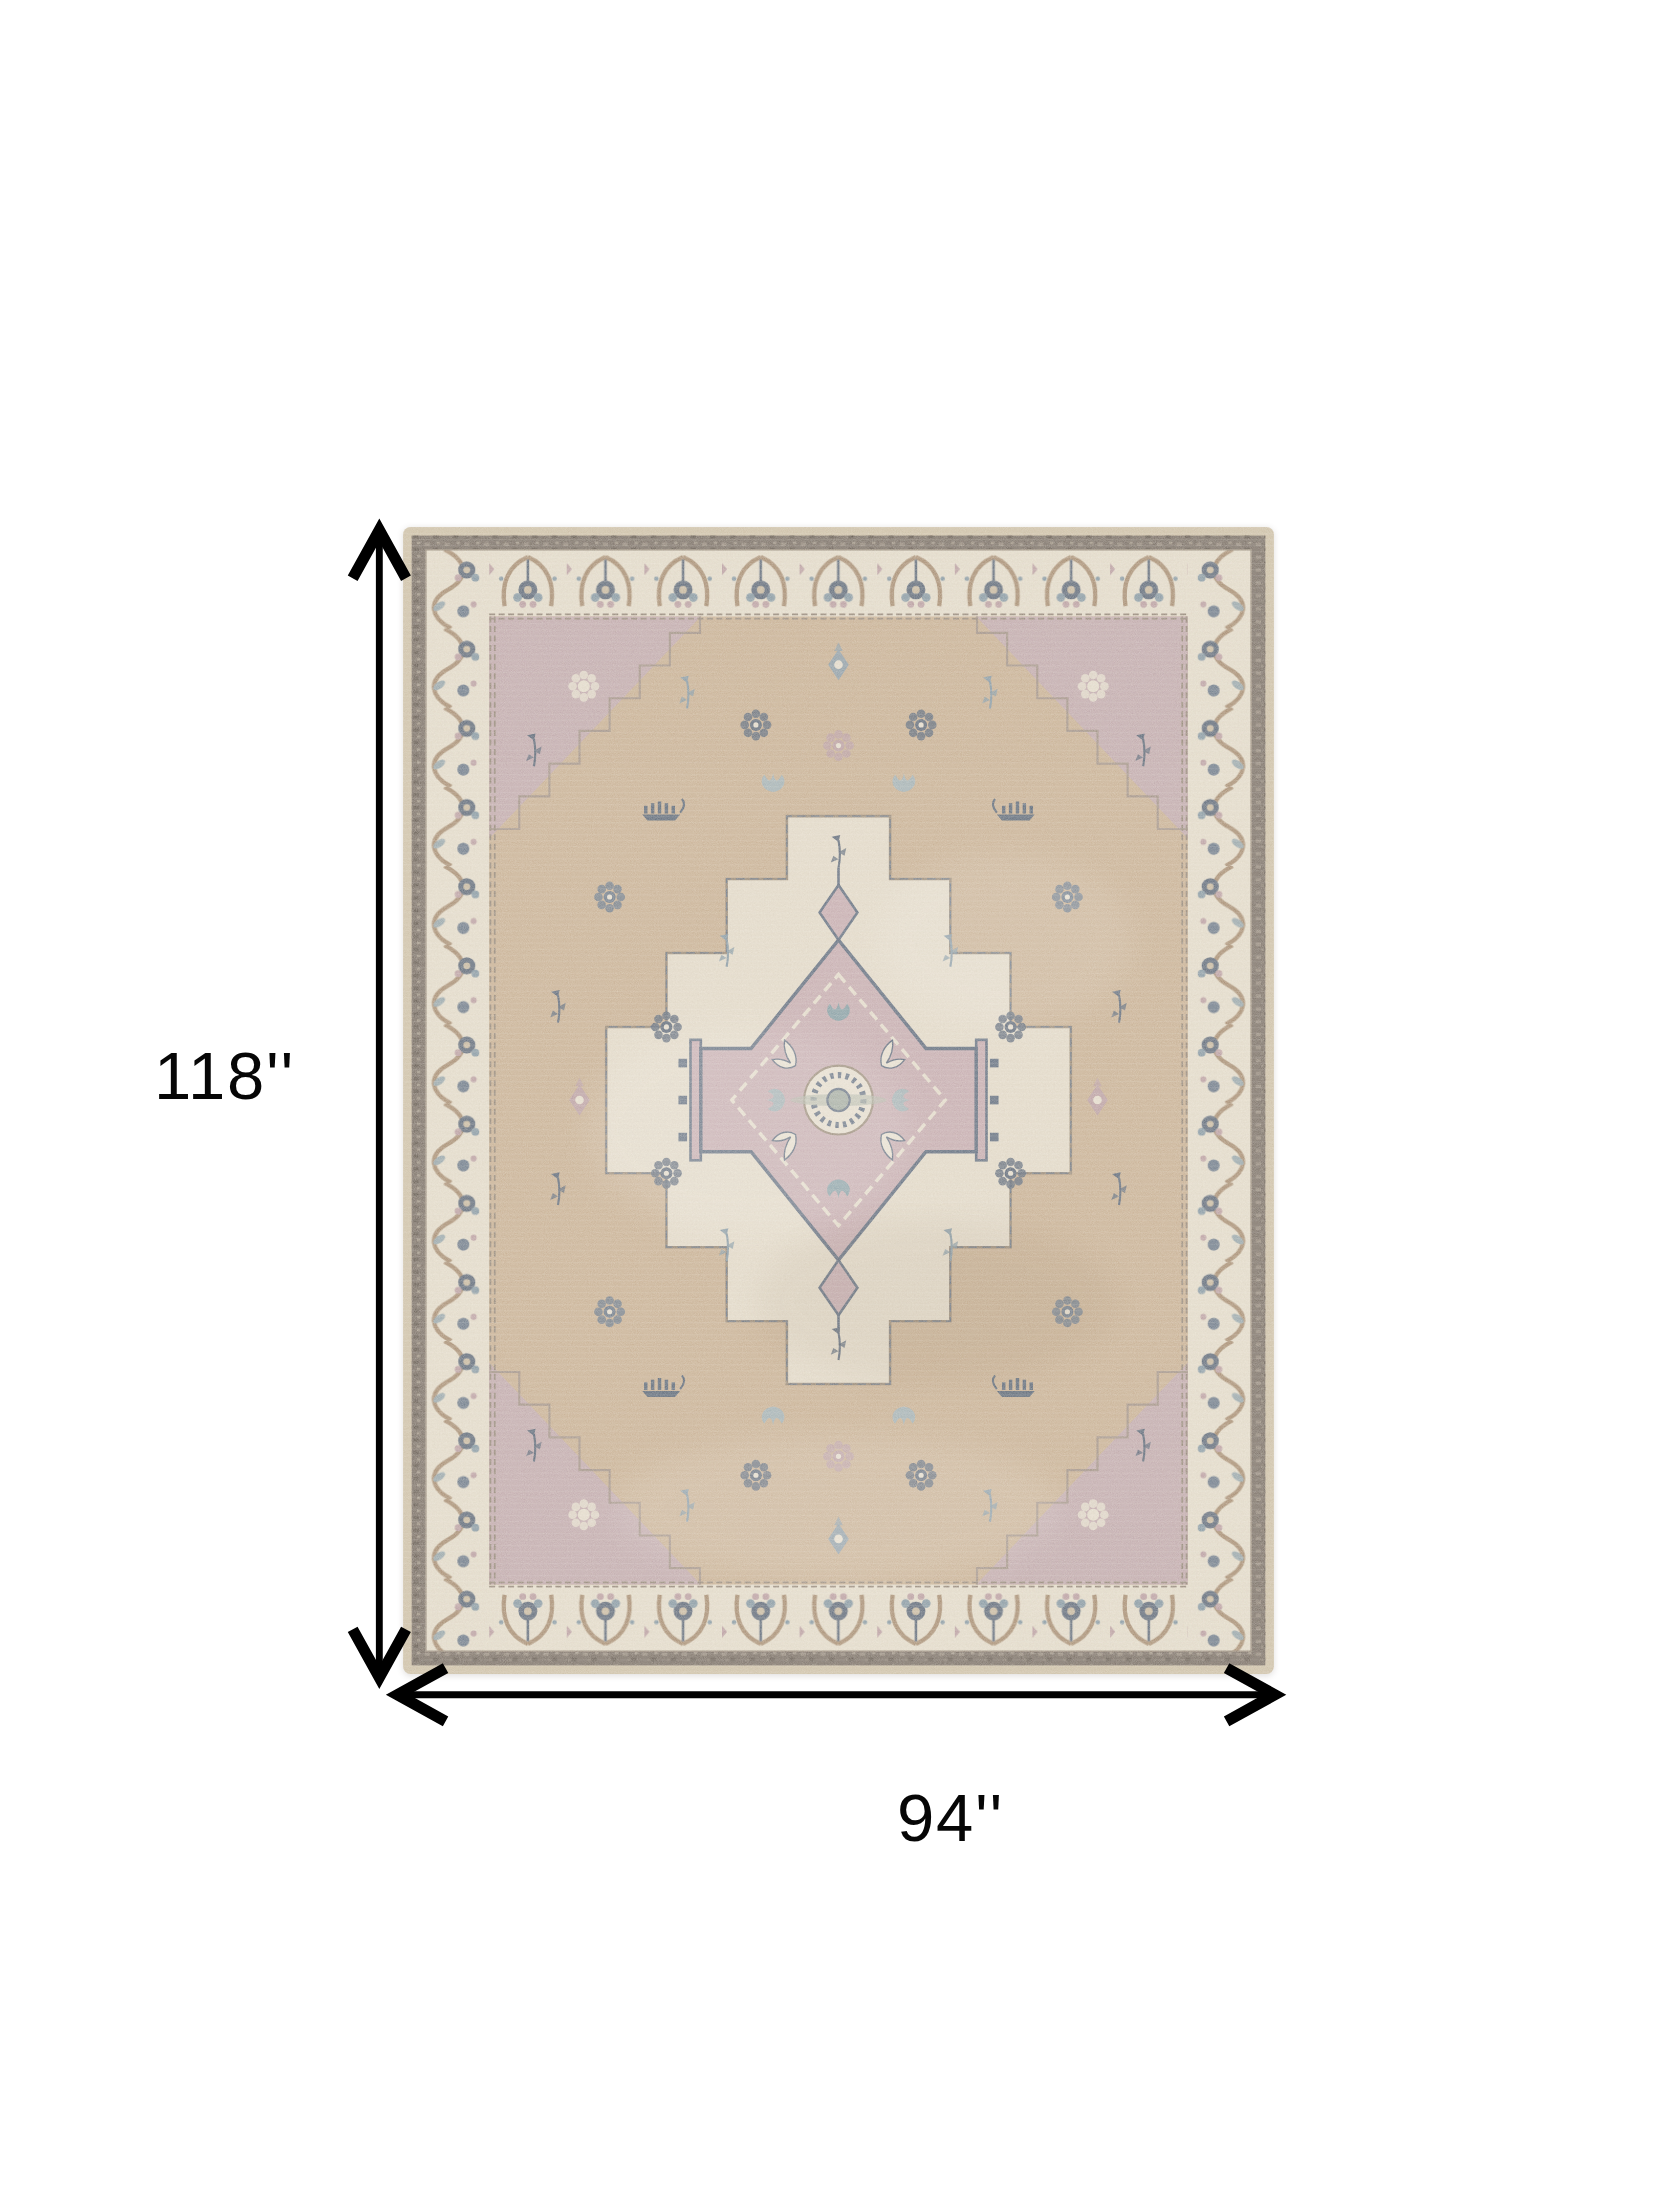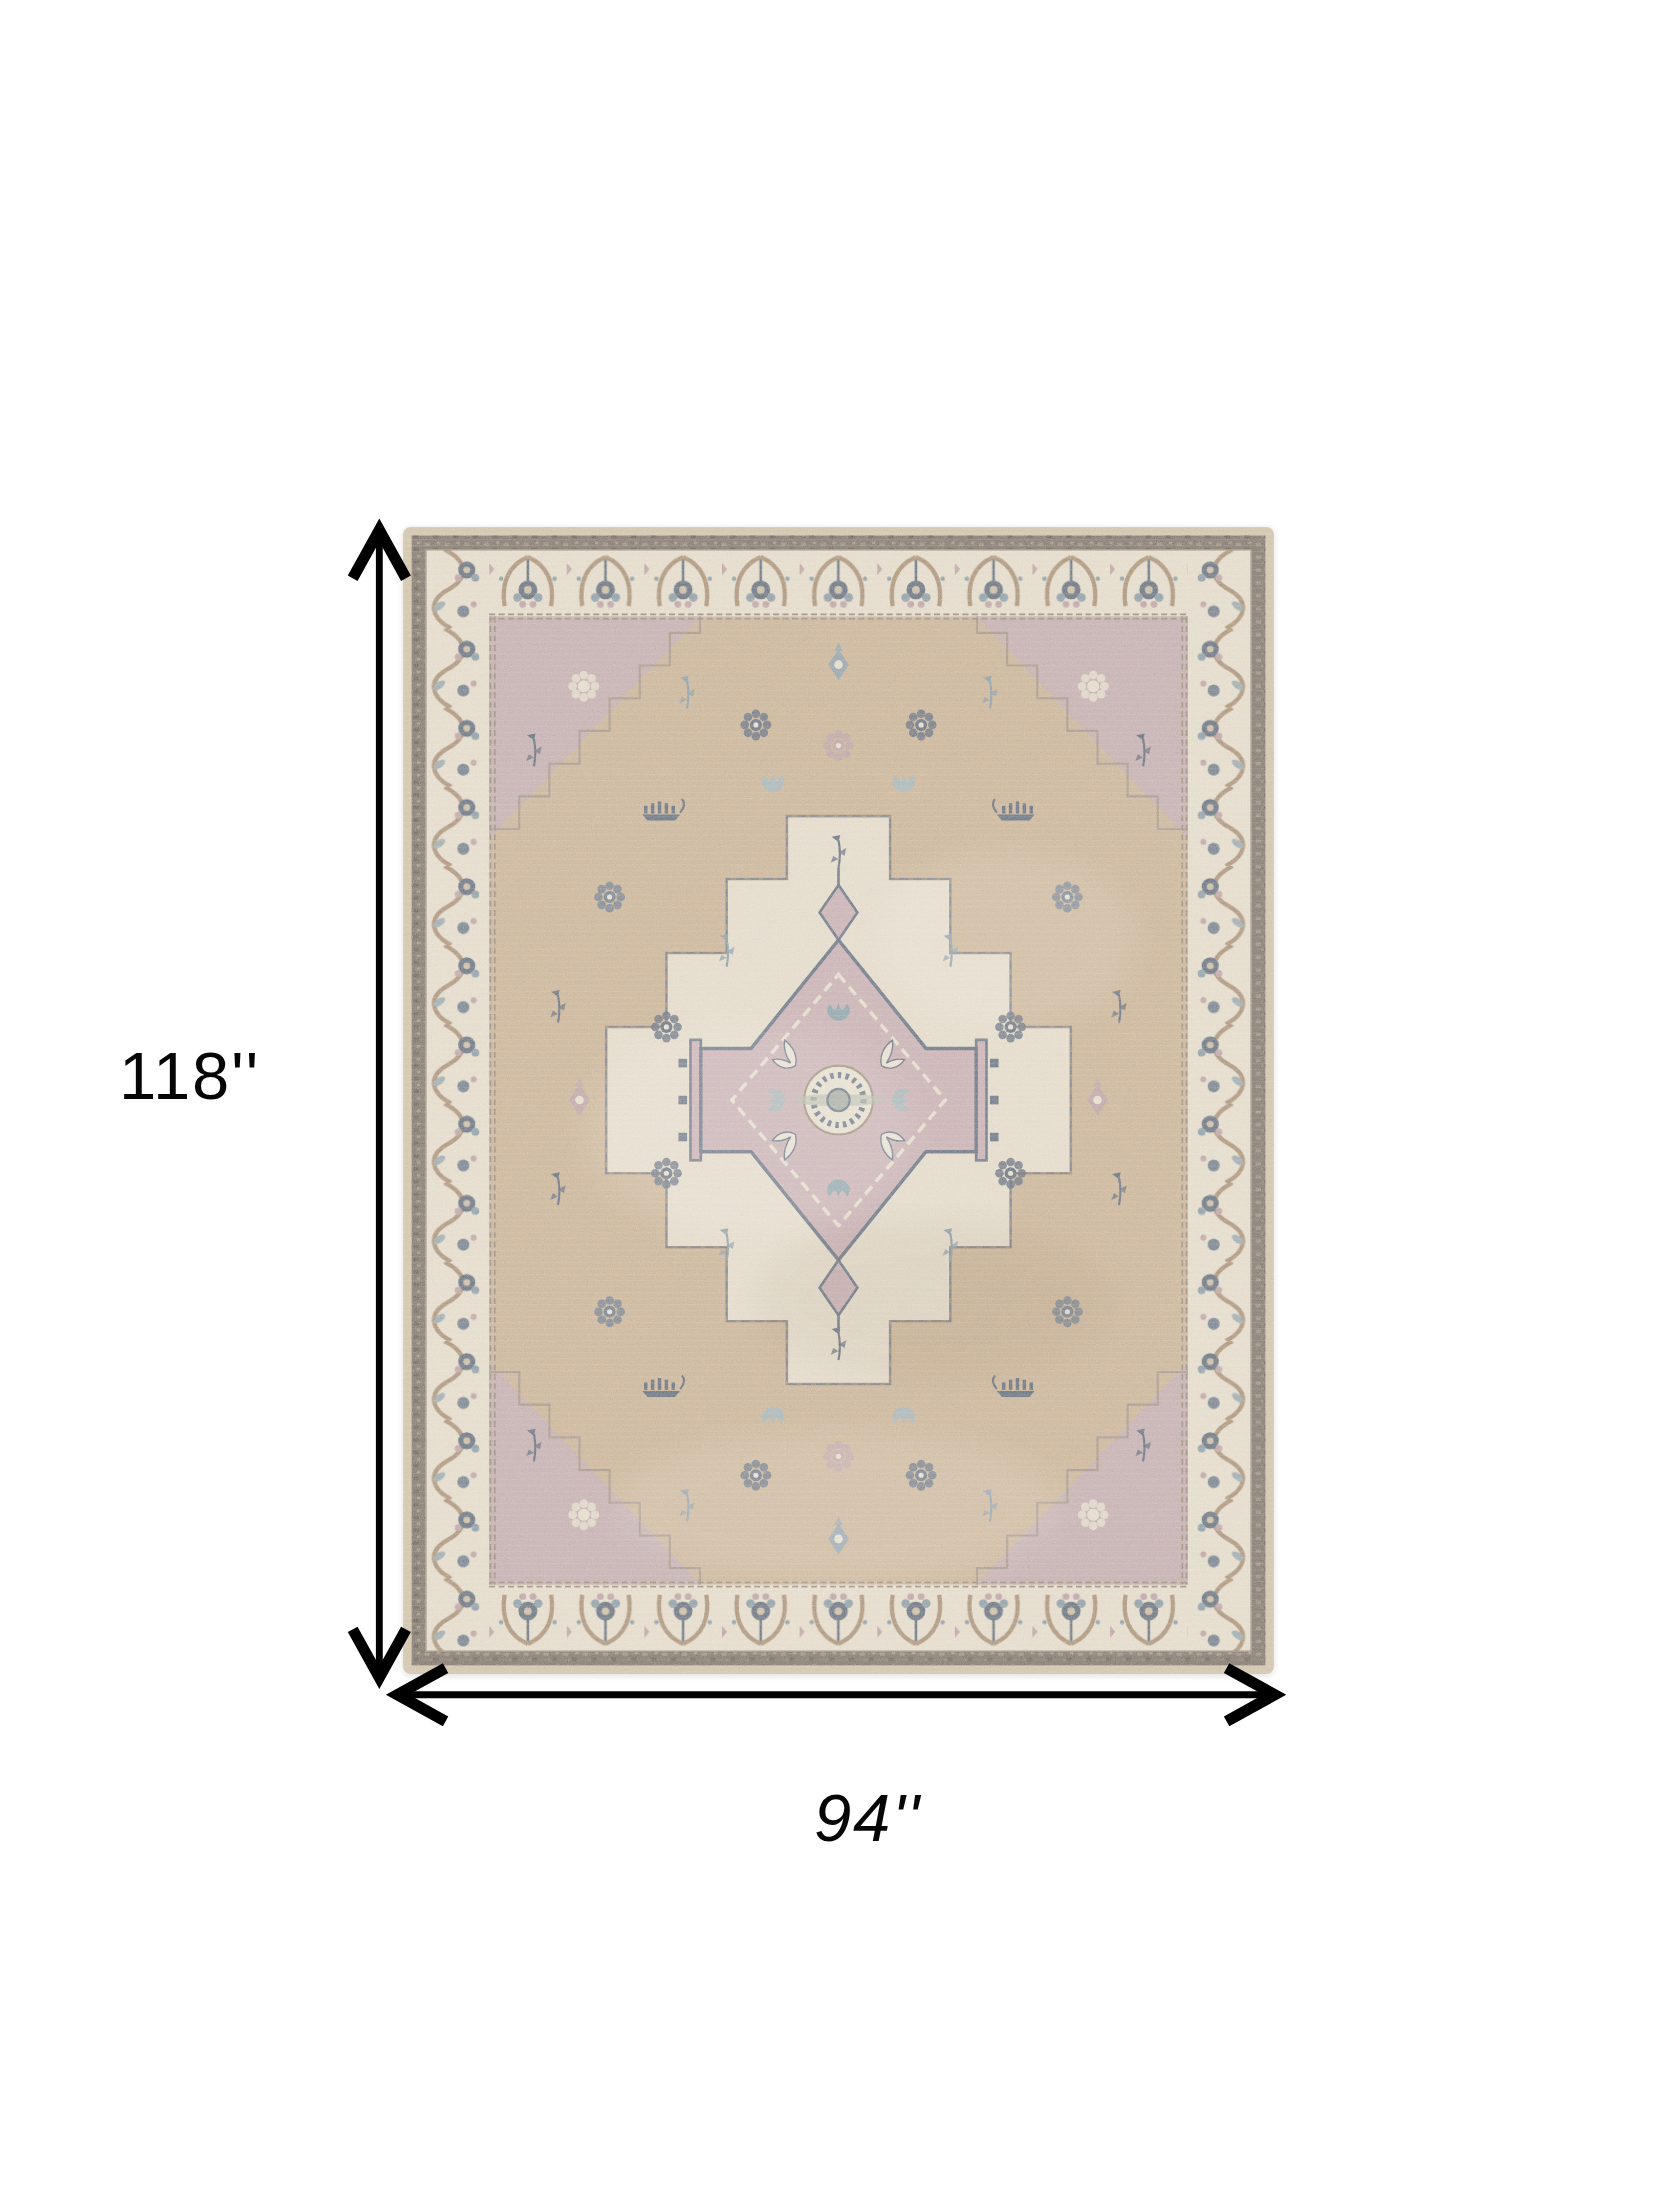--- a/index.html
+++ b/index.html
@@ -4,22 +4,22 @@
 <style>
   html,body{margin:0;padding:0;background:#ffffff;}
   body{width:1673px;height:2205px;font-family:"Liberation Sans",sans-serif;}
   .stage{position:relative;width:1673px;height:2205px;background:#ffffff;overflow:hidden;}
   .rug{position:absolute;left:403px;top:527px;width:871px;height:1147px;margin:0;
        border-radius:7.7px;overflow:hidden;box-shadow:0 1.7px 6.9px rgba(90,80,70,0.18);}
   .rug svg{display:block;width:100%;height:100%;}
   .arrows{position:absolute;left:0;top:0;width:1673px;height:2205px;pointer-events:none;}
   .dim{position:absolute;font-size:67px;color:#060606;letter-spacing:1.7px;white-space:nowrap;
        font-family:"Liberation Sans",sans-serif;}
-  .dim-h{left:119px;top:1037px;width:176px;text-align:left;}
-  .dim-w{left:777px;top:1779px;width:181px;text-align:center;font-style:italic;}
+  .dim-h{left:119px;top:1037px;width:176px;text-align:right;}
+  .dim-w{left:860px;top:1779px;width:181px;text-align:center;}
 </style>
 </head>
 <body>
 
 <div class="stage">
 
   <figure class="rug" role="img" aria-label="Beige and mauve distressed oriental area rug with central stepped medallion, mauve corner spandrels and ornate ivory palmette borders">
     <svg viewBox="0 0 1012 1333" xmlns="http://www.w3.org/2000/svg">
       <defs>
         <filter id="grainW" x="0" y="0" width="100%" height="100%">

